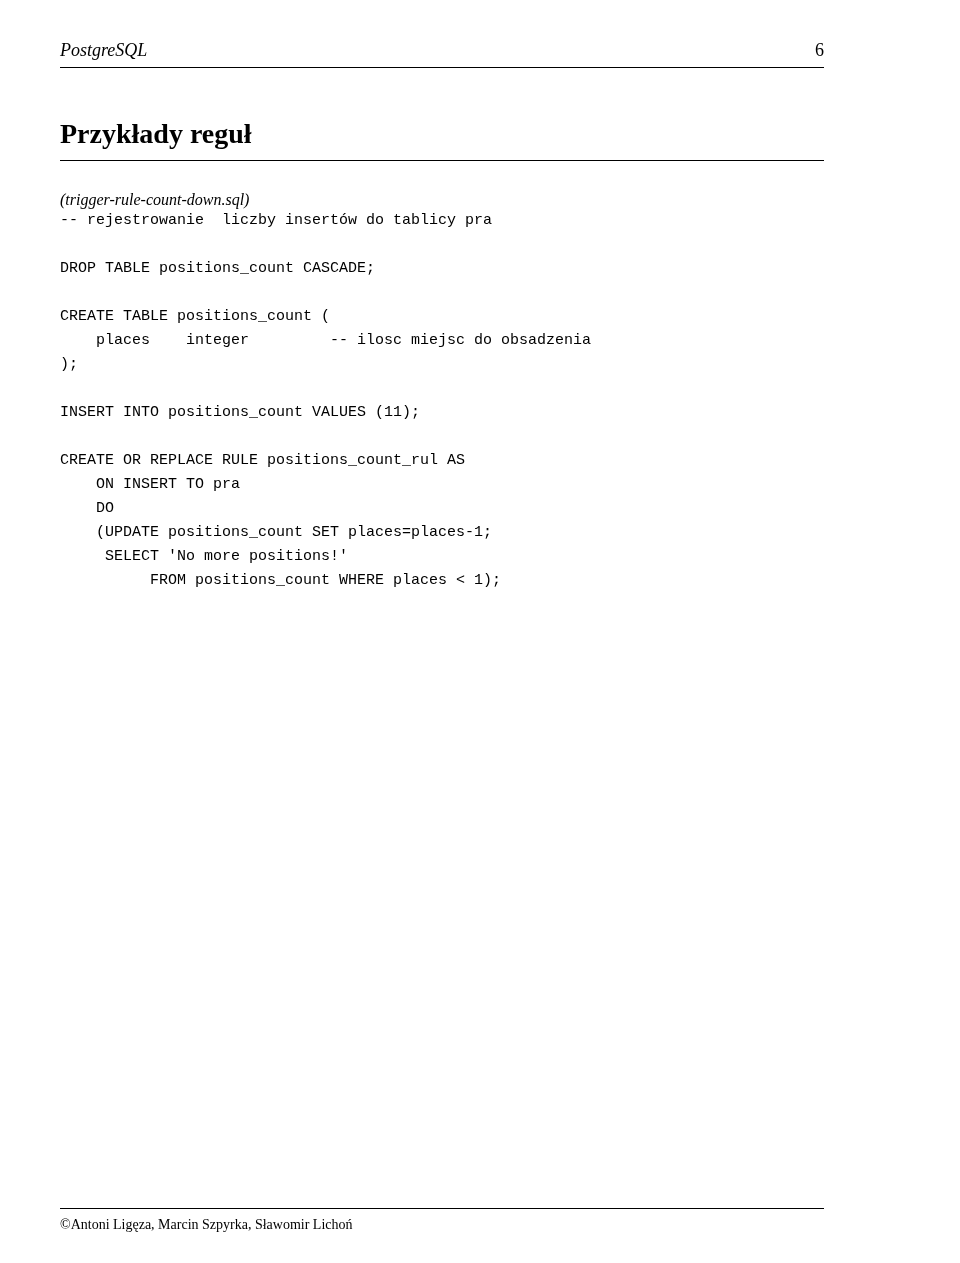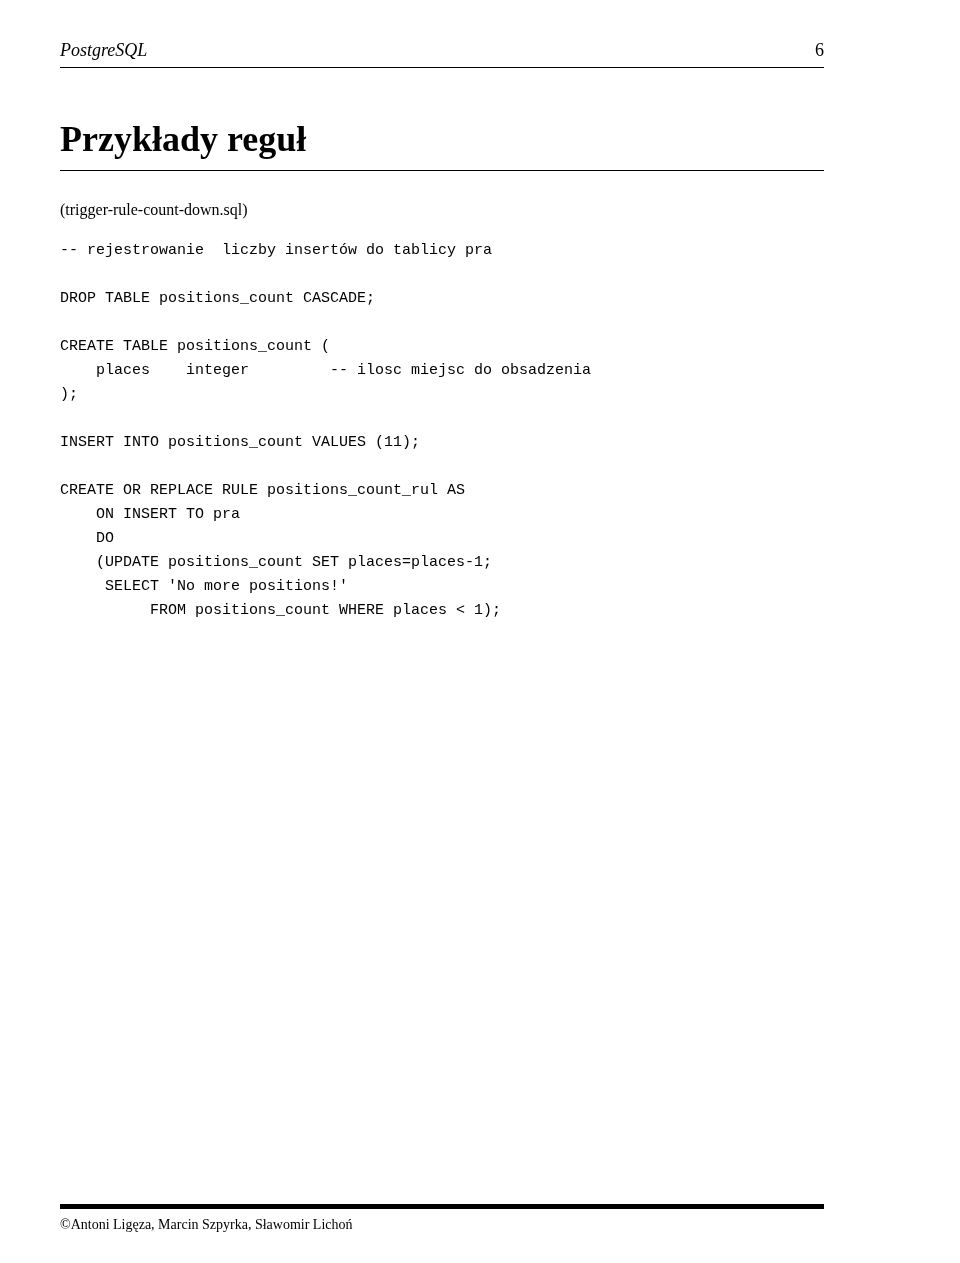--- a/index.html
+++ b/index.html
@@ -39,53 +39,53 @@
       font-weight: normal;
       font-style: italic;
     }
 
     .header-page {
       font-size: 18px;
     }
 
     
     .section-heading {
-      font-size: 36px;
+      font-size: 28px;
       font-weight: bold;
       margin-bottom: 10px;
     }
 
     .section-divider {
       border: none;
       border-bottom: 1px solid #000;
       margin-bottom: 30px;
     }
 
     
     .subtitle {
       font-size: 16px;
-      margin-bottom: 20px;
+      font-style: italic;
     }
 
     
     .code-block {
       font-family: 'Courier New', Courier, monospace;
       font-size: 15px;
       line-height: 1.6;
       white-space: pre;
       margin-bottom: 16px;
     }
 
     
     .footer {
       position: absolute;
       bottom: 30px;
       left: 60px;
       right: 60px;
-      border-top: 5px solid #000000;
+      border-top: 1px solid #000000;
       padding-top: 8px;
       font-size: 14px;
       color: #000;
     }
 
     .footer-text {
       font-style: normal;
     }
   </style>
 </head>

